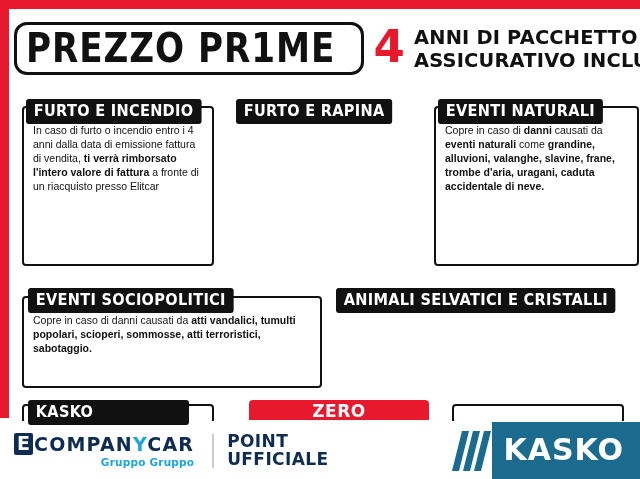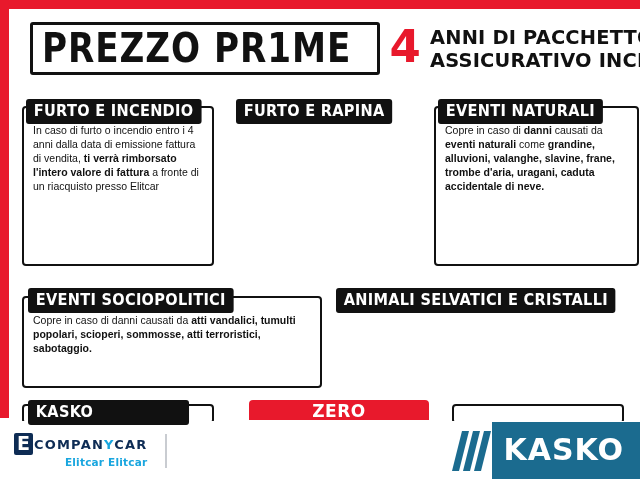--- a/index.html
+++ b/index.html
@@ -41,27 +41,26 @@
     position: absolute;
     left: 14px;
     top: 22px;
     right: 10px;
     height: 62px;
     display: flex;
     align-items: flex-start;
   }
   .title-box {
     border: 3px solid #111;
-    border-radius: 3px;
+    border-radius: 13px;
     padding: 3px 9px 4px 9px;
     background: #fff;
     display: flex;
     align-items: baseline;
     line-height: 1;
-    margin-left: 16px;
   }
   .title-text {
     font-family: "DejaVu Sans", sans-serif;
     font-weight: bold;
     font-size: 40px;
     letter-spacing: 1px;
     color: #111;
     font-stretch: condensed;
     transform: scaleX(0.95);
     transform-origin: left center;
@@ -206,21 +205,21 @@
     font-weight: bold;
     font-size: 19px;
     padding: 0px 3px 1px 3px;
     border-radius: 2px;
     line-height: 1.15;
     margin-right: 1px;
   }
   .logo-word {
     font-family: "DejaVu Sans", sans-serif;
     font-weight: bold;
-    font-size: 13px;
+    font-size: 19px;
     color: #0e2c54;
     letter-spacing: 1.2px;
     text-align: right;
   }
   .logo-word .accent { color: #19a6df; }
   .logo-sub {
     align-self: flex-end;
     font-family: "DejaVu Sans", sans-serif;
     font-weight: bold;
     font-size: 10.5px;
@@ -321,23 +320,27 @@
   <div class="card" id="card-bottom-left"></div>
   <div class="zero-franchigie">ZERO FRANCHIGIE</div>
   <div class="card" id="card-bottom-right"></div>
 
   <div class="footer">
     <div class="footer-logo">
       <div class="logo-main">
         <span class="logo-e">E</span>
         <span class="logo-word"><span>COMPAN</span><span class="accent">Y</span><span>CAR</span></span>
       </div>
-      <div class="logo-sub">Elitcar Elitcar</div>
+      <div class="logo-sub">Gruppo Gruppo</div>
     </div>
     <div class="footer-divider"></div>
+    <div class="footer-point">
+      <span>POINT</span>
+      <span>UFFICIALE</span>
+    </div>
     <div class="footer-right">
       <div class="slashes">
           <i></i>
           <i></i>
           <i></i>
         </div>
       <div class="como-box">KASKO</div>
     </div>
   </div>
 

